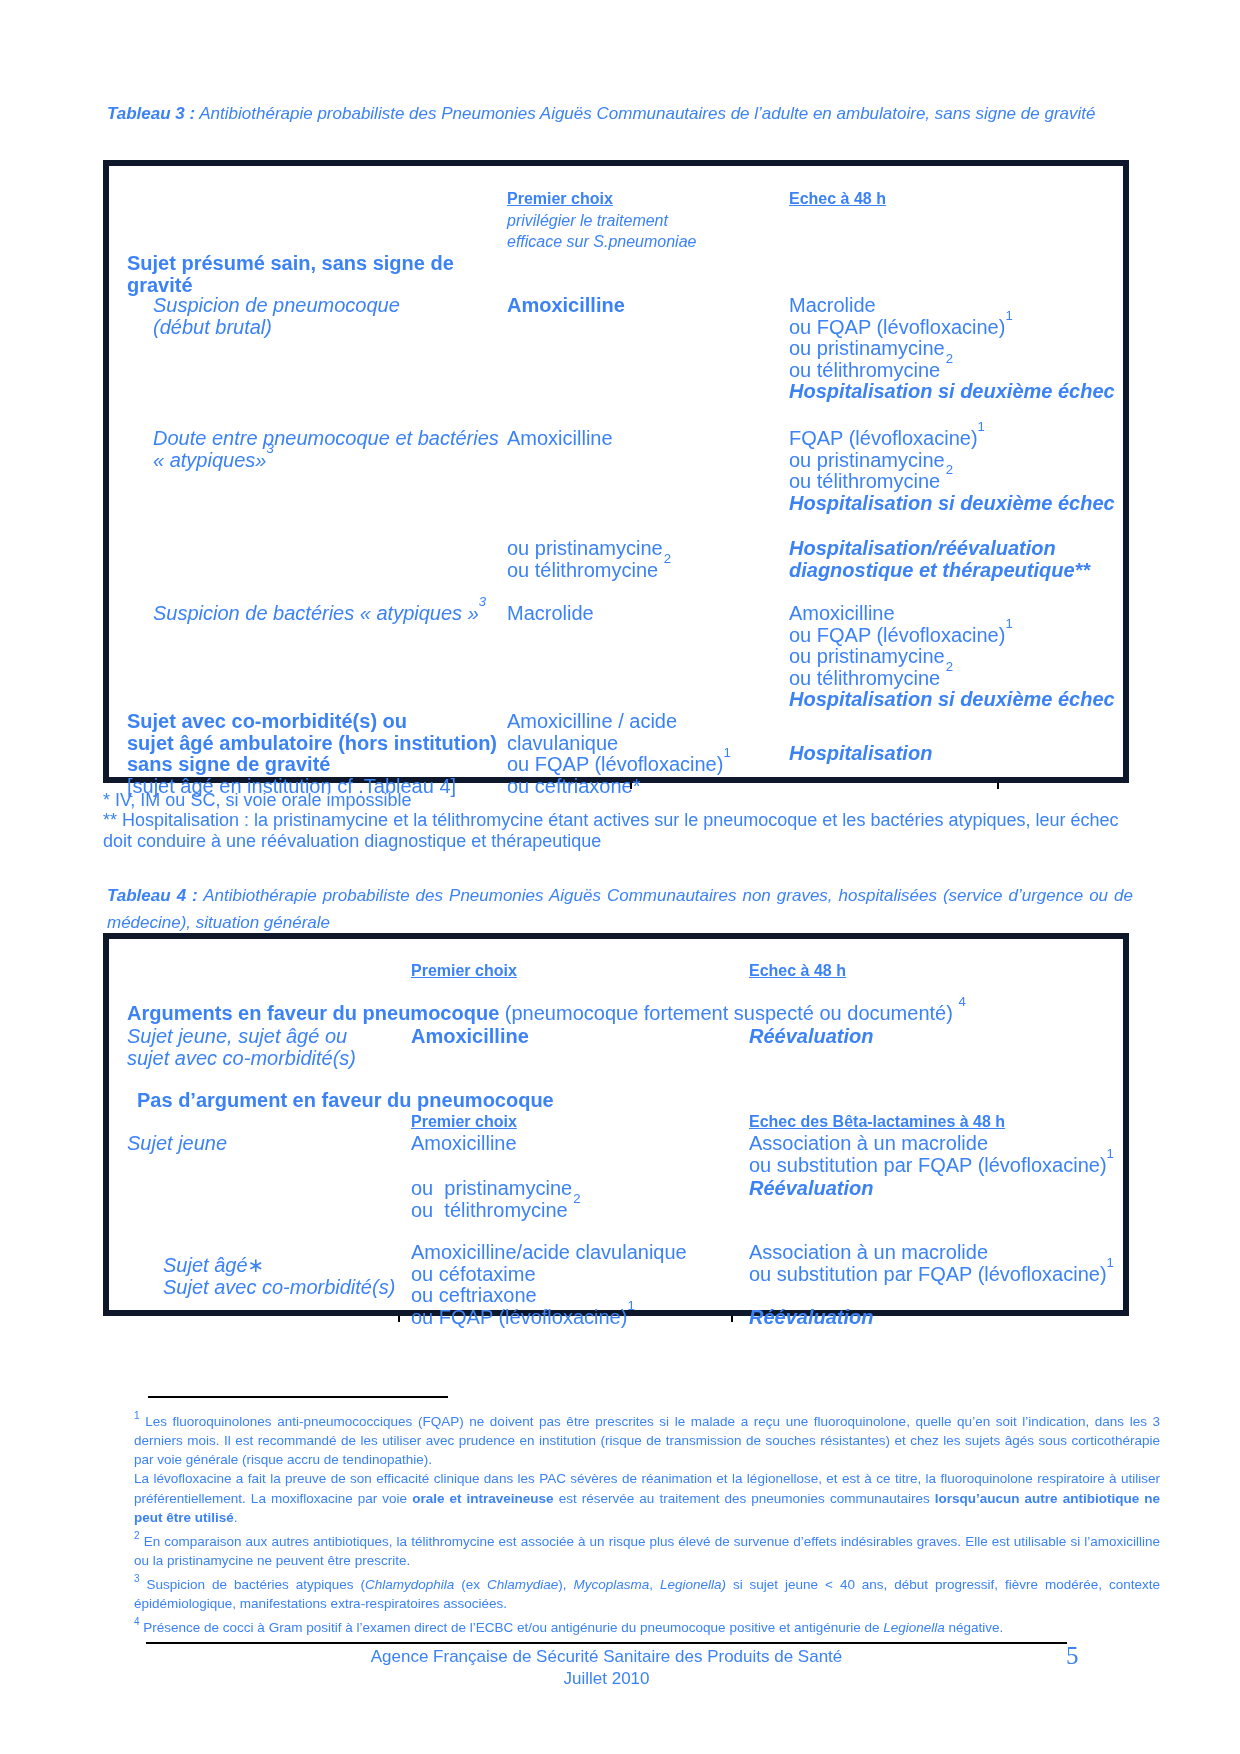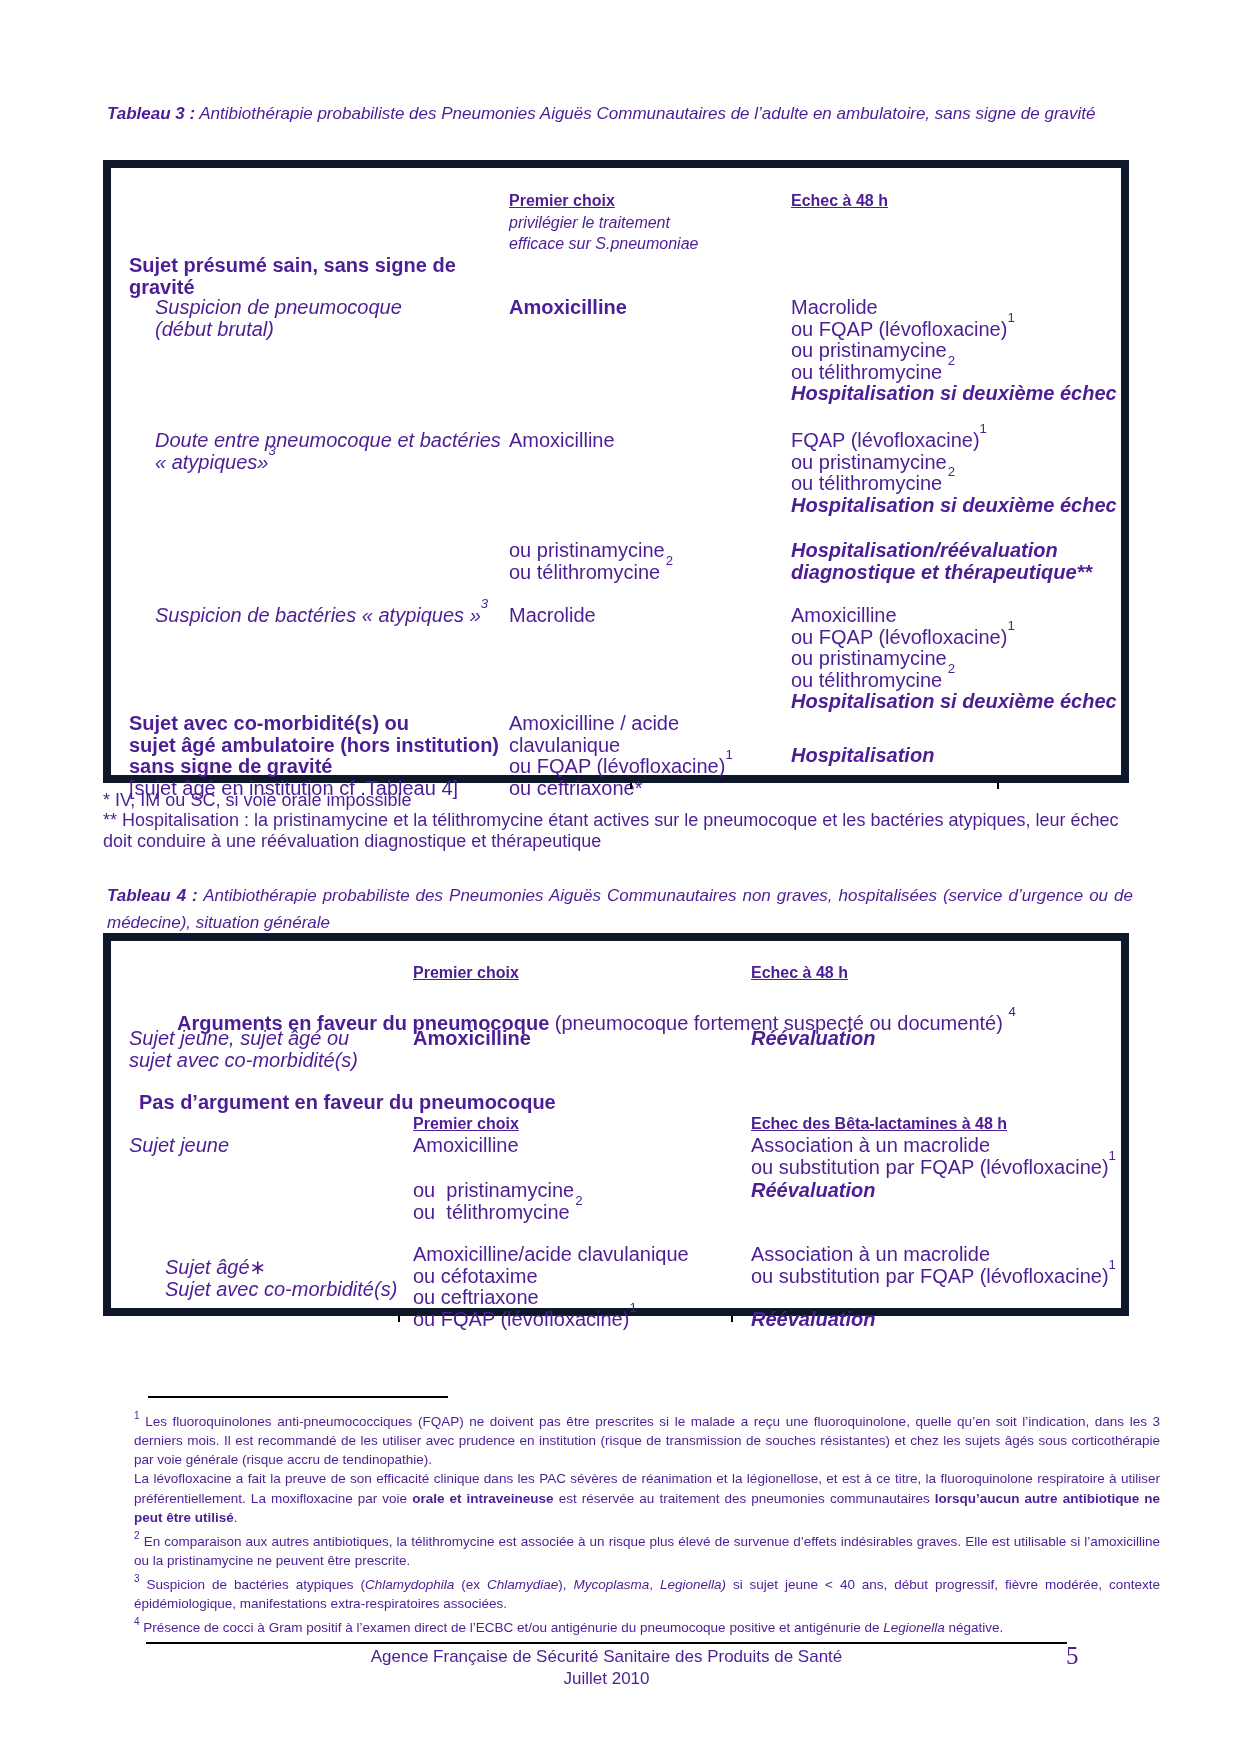--- a/index.html
+++ b/index.html
@@ -1,32 +1,32 @@
 <!DOCTYPE html>
 <html><head>
 <meta charset="utf-8">
 <style>
   html,body{margin:0;padding:0;background:#888;}
   .page{
     position:relative;
     width:1240px;height:1754px;
     background:#ffffff;
     font-family:"Liberation Sans","DejaVu Sans",sans-serif;
-    color:#4c1d95;
+    color:#3b82f6;
     margin:0 auto;
     overflow:hidden;
   }
   .abs{position:absolute;}
   .i{font-style:italic;}
   .b{font-weight:bold;}
   .bi{font-weight:bold;font-style:italic;}
   .u{text-decoration:underline;}
   .ln{white-space:pre-wrap;}
   .doc-title{font-size:17px;font-style:italic;line-height:27px;text-align:justify;}
-  .tbox{border:8px solid #0f172a;box-sizing:border-box;}
+  .tbox{border:6px solid #0f172a;box-sizing:border-box;}
   .cell{font-size:20px;line-height:21.5px;}
   .hdr{font-size:16px;line-height:21.5px;}
   .tnote{font-size:18px;line-height:20.5px;text-align:justify;}
   .fn{font-size:13.5px;line-height:19.3px;text-align:justify;}
   .fn sup{font-size:10px;position:relative;top:-1px;}
   sup.s{font-size:66%;position:relative;top:-0.45em;line-height:0;}
   .tick{position:absolute;width:1.5px;height:6px;background:#000;}
   .hline{position:absolute;background:#000;}
   .footer-center{text-align:center;font-size:17px;line-height:22px;}
   .pagenum{font-family:"Liberation Serif","DejaVu Serif",serif;font-size:25px;}
@@ -128,21 +128,21 @@
 
   <div class="abs tbox" style="left:103px;top:933px;width:1026px;height:383px;">
 
     <div class="abs hdr" style="left:302px;top:21px;">
       <span class="b u">Premier choix</span>
     </div>
     <div class="abs hdr" style="left:640px;top:21px;">
       <span class="b u">Echec à 48 h</span>
     </div>
 
-    <div class="abs cell" style="left:18px;top:72px;width:990px;margin-left:48px;">
+    <div class="abs cell" style="left:18px;top:64px;width:990px;">
       <span class="b ln">Arguments en faveur du pneumocoque</span><span class="ln"> (pneumocoque fortement suspecté ou documenté) </span><sup class="s">4</sup>
     </div>
     <div class="abs cell i" style="left:18px;top:87px;">
       <div class="ln">Sujet jeune, sujet âgé ou</div>
       <div class="ln">sujet avec co-morbidité(s)</div>
     </div>
     <div class="abs cell b ln" style="left:302px;top:87px;">Amoxicilline</div>
     <div class="abs cell bi ln" style="left:640px;top:87px;">Réévaluation</div>
 
     <div class="abs cell b ln" style="left:28px;top:151px;text-align:center;">Pas d’argument en faveur du pneumocoque</div>

